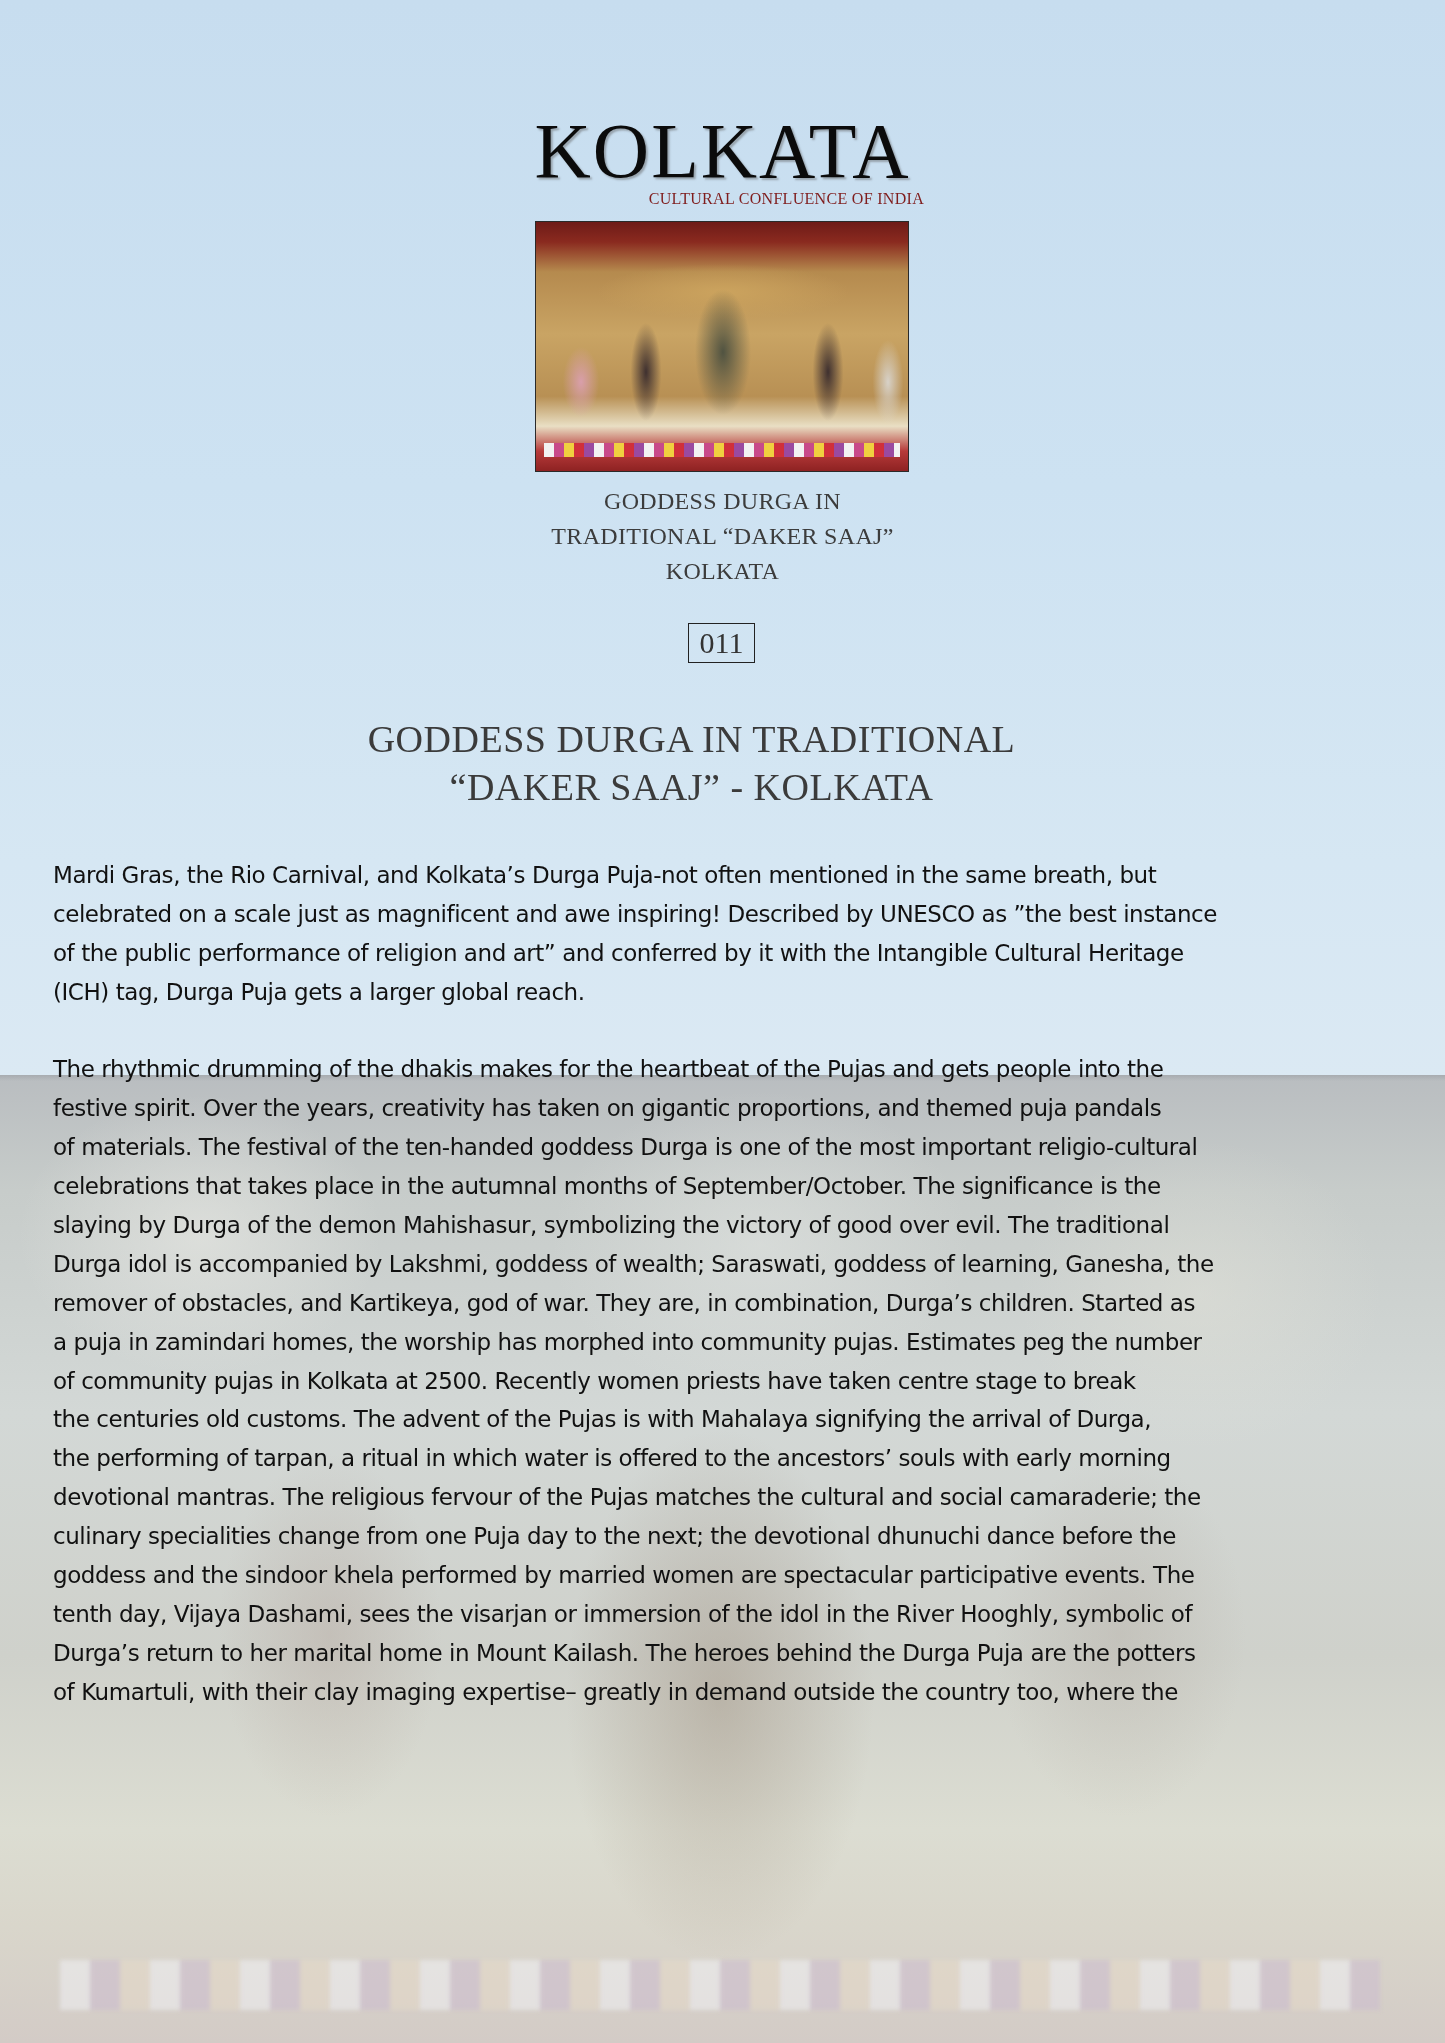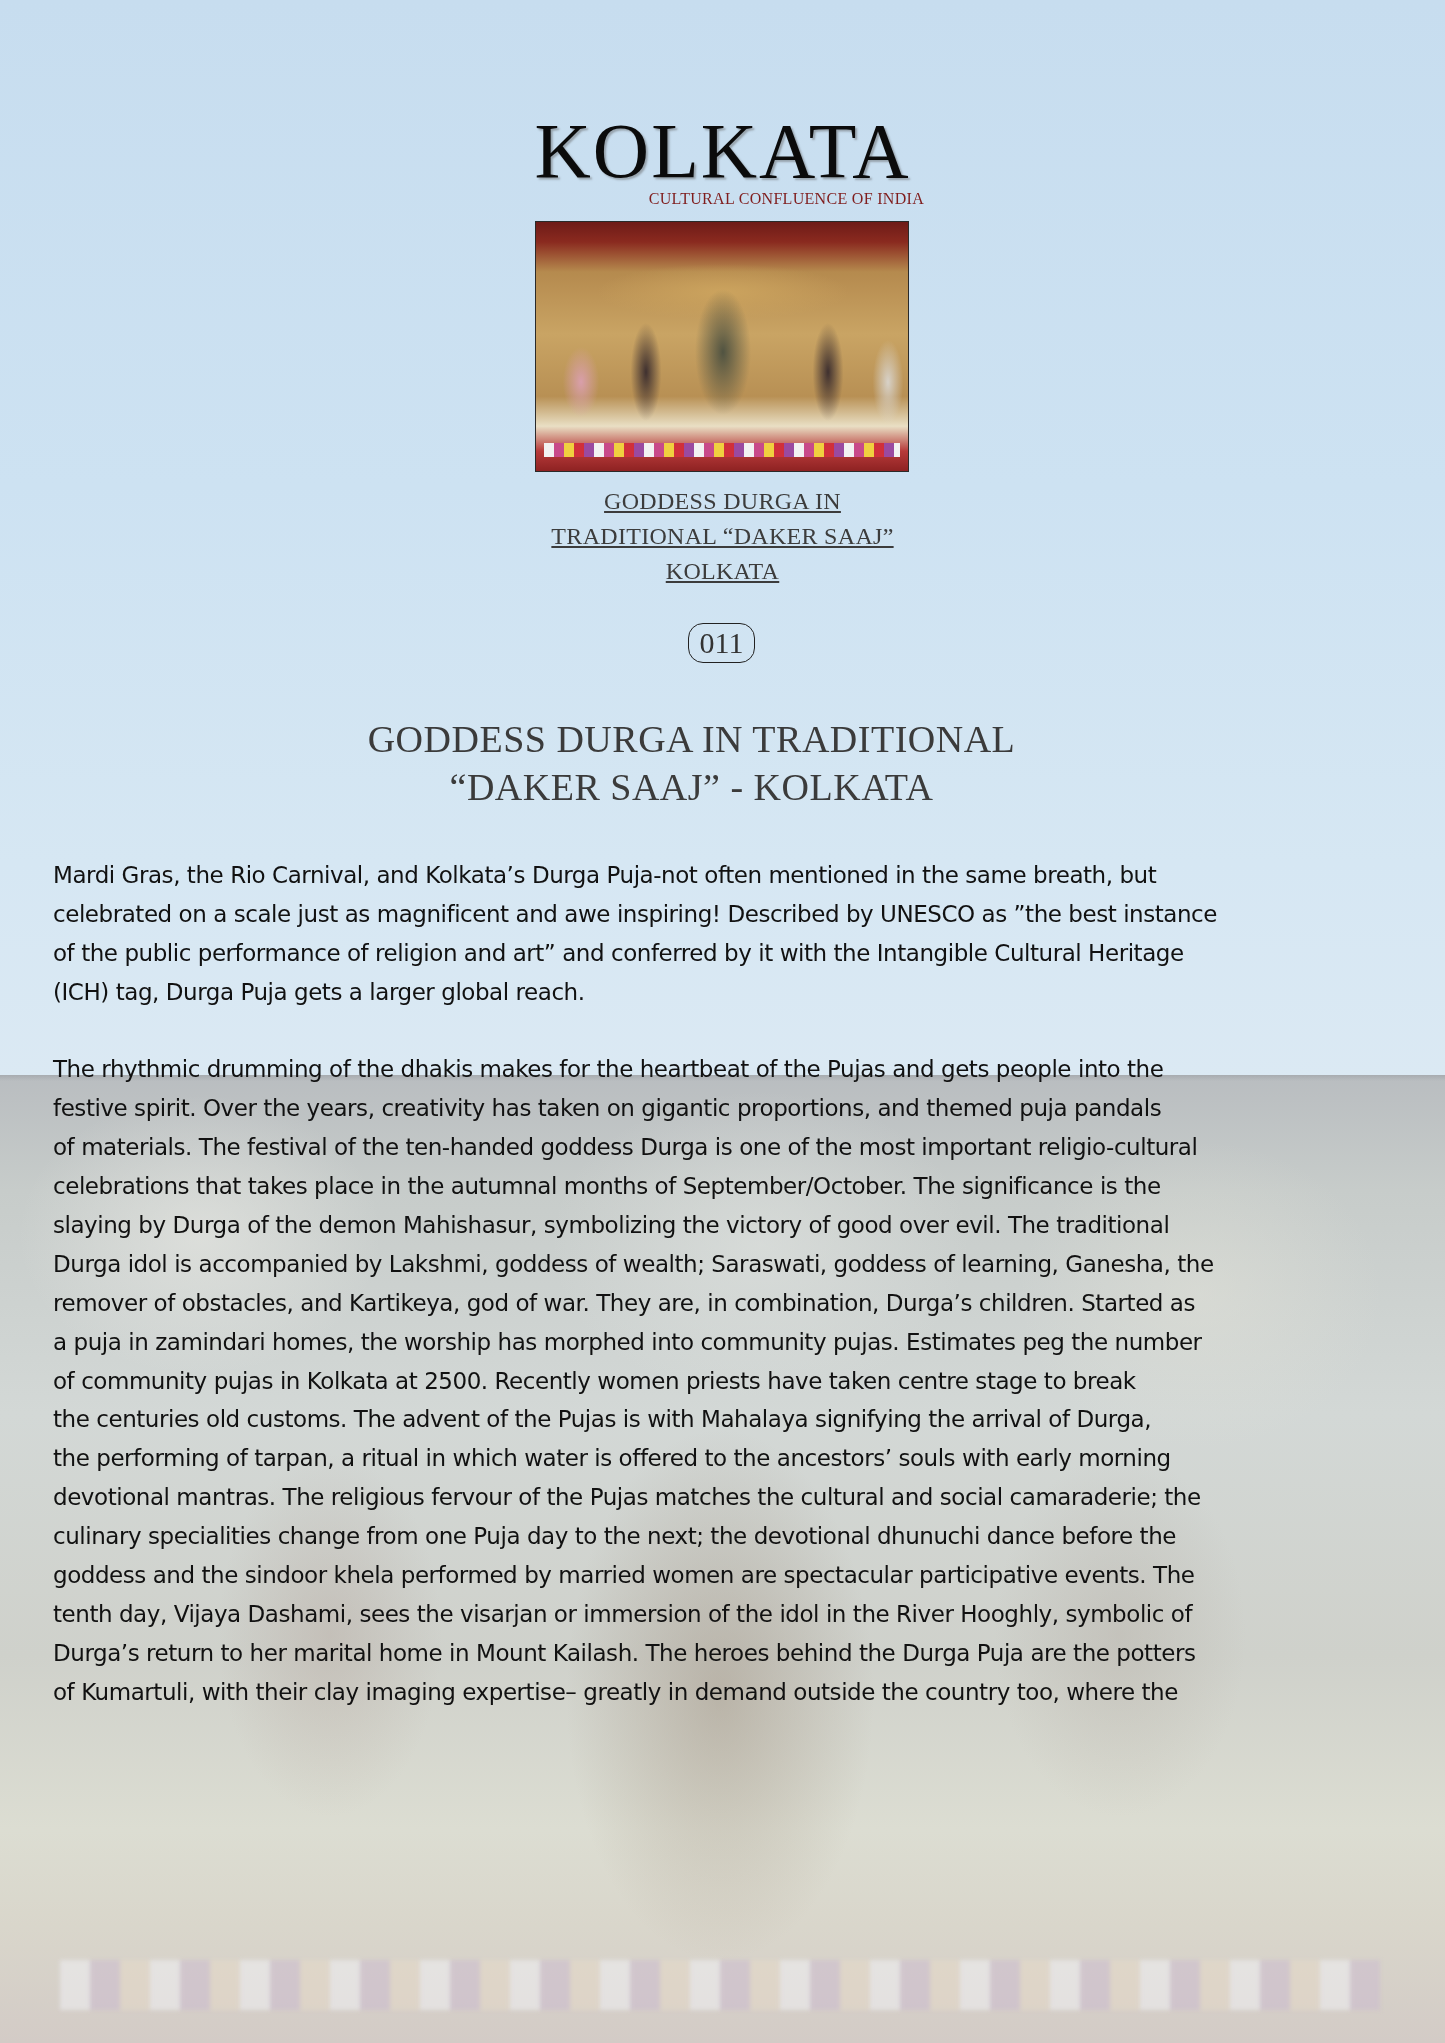--- a/index.html
+++ b/index.html
@@ -65,26 +65,26 @@
         linear-gradient(180deg, #6e1b18 0%, #8a2a1f 8%, #b58a4e 20%, #c9a464 45%, #b89054 70%, #e9dfc4 82%, #b73a3a 92%, #8e2222 100%);
     }
     .flower-row {
       position: absolute; left: 8px; bottom: 14px; width: 356px; height: 14px;
       background: repeating-linear-gradient(90deg, #f2f2f2 0 10px, #c84a8a 10px 20px, #f0d040 20px 30px, #d0303a 30px 40px, #9a4aa0 40px 50px);
     }
 
     .caption {
       position: absolute; left: 0; top: 484px; width: 1445px; text-align: center;
       font-family: "Liberation Serif", "DejaVu Serif", serif;
-      font-size: 24px; line-height: 35px; color: #3c3c3c; letter-spacing: 0.3px; text-decoration: underline;
+      font-size: 24px; line-height: 35px; color: #3c3c3c; letter-spacing: 0.3px;
     }
 
     .page-badge {
       position: absolute; left: 688px; top: 623px; width: 67px; height: 40px;
-      border: 1.5px solid #222; border-radius: 15px; box-sizing: border-box;
+      border: 1.5px solid #222; border-radius: 0; box-sizing: border-box;
       font-family: "Liberation Serif", "DejaVu Serif", serif;
       font-size: 30px; line-height: 37px; text-align: center; color: #333;
     }
 
     .article-title {
       position: absolute; left: 0; top: 715px; width: 1383px; text-align: center;
       font-family: "Liberation Serif", "DejaVu Serif", serif;
       font-size: 38px; line-height: 48px; color: #3b3b3b; letter-spacing: 0.5px;
     }
 

